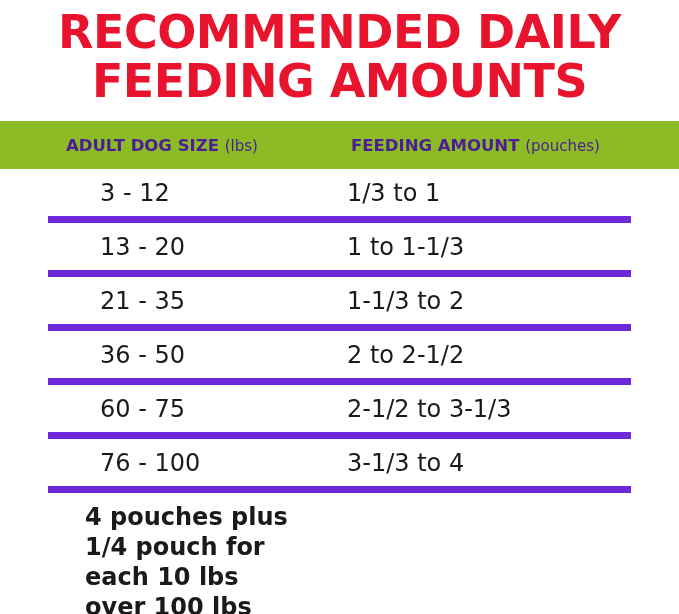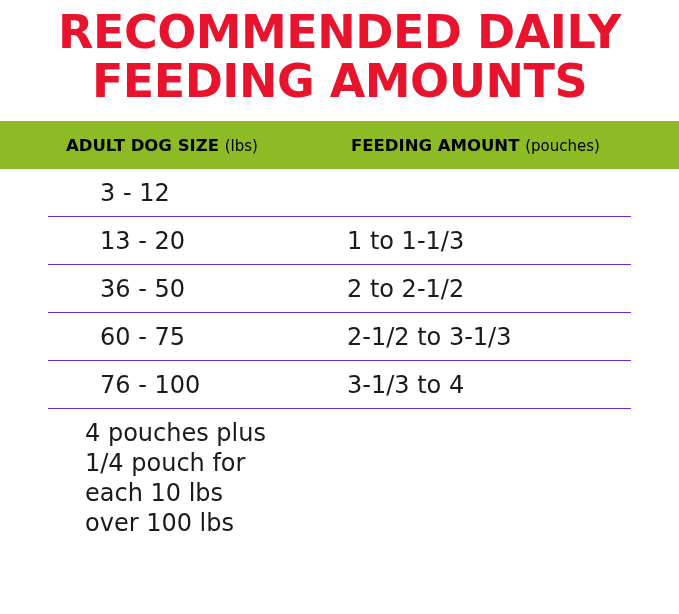--- a/index.html
+++ b/index.html
@@ -34,21 +34,21 @@
     white-space: nowrap;
   }
   .header-bar {
     margin-top: 9px;
     background: #8cbb26;
     height: 48px;
     display: flex;
     align-items: center;
   }
   .header-cell {
-    color: #000000;
+    color: #4c1d95;
     font-family: "DejaVu Sans", sans-serif;
     font-size: 16.5px;
     font-weight: bold;
     white-space: nowrap;
   }
   .header-cell .unit {
     font-weight: normal;
     font-size: 15px;
   }
   .header-cell.col-size {
@@ -60,21 +60,21 @@
     flex: 1;
     padding-left: 41px;
     box-sizing: border-box;
   }
   .table-body {
     padding: 0 48px 0 48px;
   }
   .row {
     display: flex;
     align-items: flex-start;
-    border-bottom: 1px solid #6d28d9;
+    border-bottom: 7px solid #6d28d9;
     min-height: 47px;
   }
   .row.last {
     border-bottom: none;
   }
   .cell {
     font-family: "DejaVu Sans", sans-serif;
     font-size: 24px;
     color: #1a1a1a;
     line-height: 30px;
@@ -86,20 +86,21 @@
     padding-left: 52px;
     box-sizing: border-box;
   }
   .cell.col-amount {
     flex: 1;
     padding-left: 37px;
     box-sizing: border-box;
   }
   .cell .sub {
     display: block;
+    font-weight: bold;
   }
 </style>
 </head>
 <body>
 
 <div class="panel">
 
   <div class="title-block">
     <div class="title-line">RECOMMENDED DAILY</div>
     <div class="title-line">FEEDING AMOUNTS</div>
@@ -113,27 +114,32 @@
     <div class="header-cell col-amount">
       <span>FEEDING AMOUNT</span>
       <span class="unit">(pouches)</span>
     </div>
   </div>
 
   <div class="table-body">
 
     <div class="row">
       <div class="cell col-size">3 - 12</div>
+      <div class="cell col-amount">1/3 to 1</div>
     </div>
 
     <div class="row">
       <div class="cell col-size">13 - 20</div>
       <div class="cell col-amount">1 to 1-1/3</div>
     </div>
 
+    <div class="row">
+      <div class="cell col-size">21 - 35</div>
+      <div class="cell col-amount">1-1/3 to 2</div>
+    </div>
 
     <div class="row">
       <div class="cell col-size">36 - 50</div>
       <div class="cell col-amount">2 to 2-1/2</div>
     </div>
 
     <div class="row">
       <div class="cell col-size">60 - 75</div>
       <div class="cell col-amount">2-1/2 to 3-1/3</div>
     </div>

